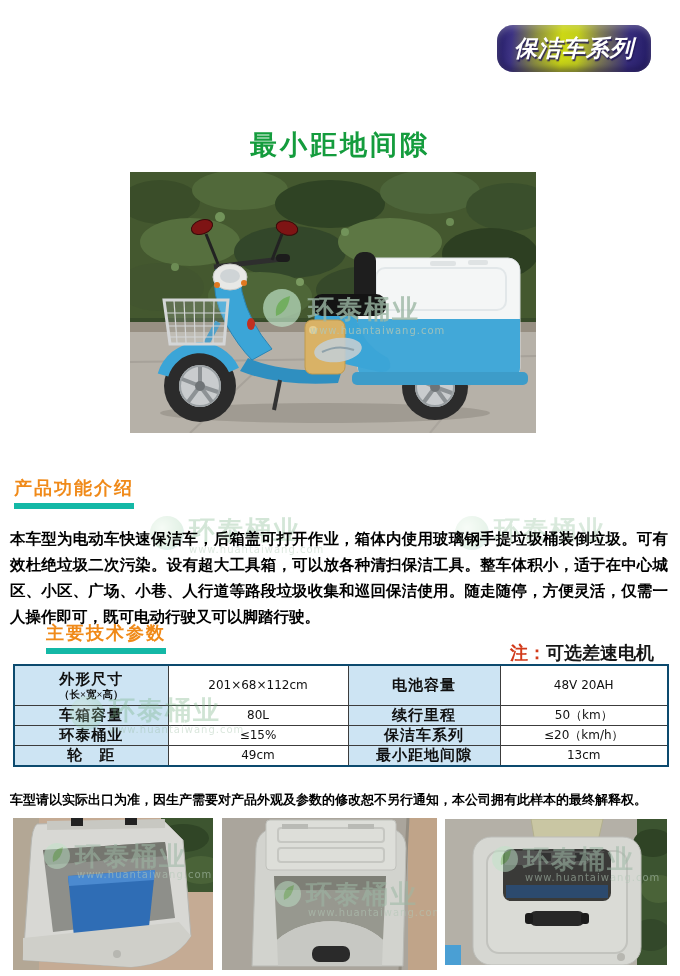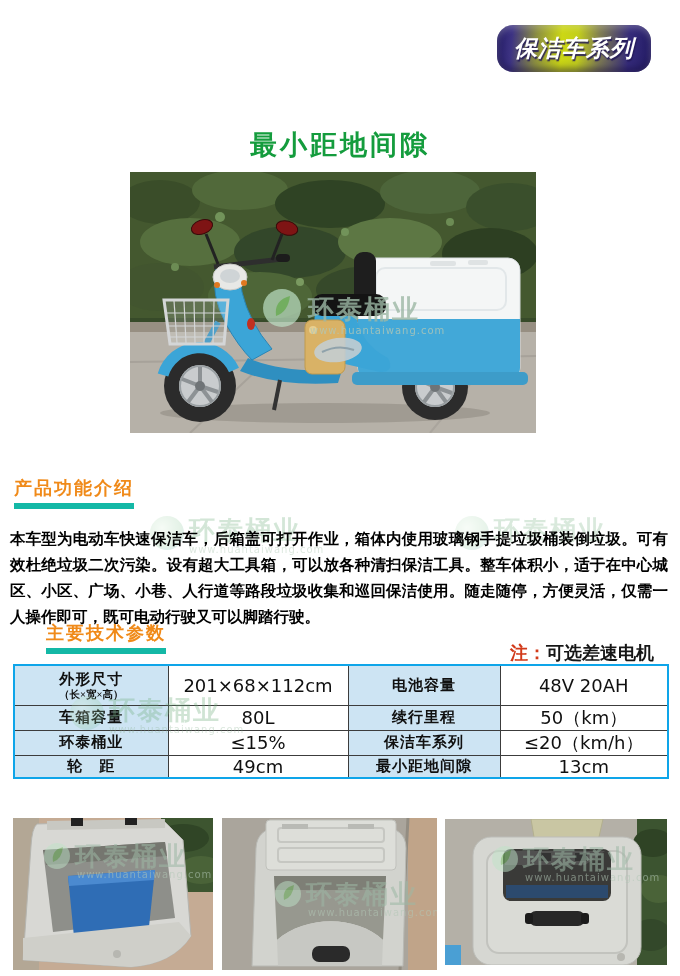--- a/index.html
+++ b/index.html
@@ -38,24 +38,24 @@
   .wm .wm-url{font-size:10px;color:#8cb394;letter-spacing:1px;}
   .wm-a{left:150px;top:516px;opacity:.30;}
   .wm-b{left:455px;top:516px;opacity:.26;}
   .wm-c{left:70px;top:696px;opacity:.32;z-index:5;}
 
   .note{position:absolute;right:26px;top:641px;font-size:18px;font-weight:700;z-index:3;}
   .note .note-prefix{color:#d23a1a;}
   .note .note-text{color:#161616;}
 
   table.specs{position:absolute;left:13px;top:664px;width:654px;border-collapse:collapse;
-    table-layout:fixed;border:2px solid #0ea5e9;z-index:2;}
+    table-layout:fixed;border:2px solid #0c4a6e;z-index:2;}
   table.specs th,table.specs td{border:1px solid #3c3c3c;text-align:center;vertical-align:middle;padding:0;}
   table.specs th{background:#cde4f3;font-size:15px;font-weight:700;color:#101010;letter-spacing:1px;}
-  table.specs td{font-size:18px;color:#101010;font-weight:500;background:#fff;}
+  table.specs td{font-size:12px;color:#101010;font-weight:500;background:#fff;}
   tr.r1{height:40px;} tr.rn{height:19px;}
   .sublabel{display:block;font-size:10.5px;font-weight:700;letter-spacing:0;line-height:11px;font-family:Liberation Serif, serif;}
 
   .disclaimer{position:absolute;left:10px;top:791px;width:664px;font-size:13px;font-weight:700;color:#000;}
 
   .photo{position:absolute;}
   .photo-1{left:13px;top:818px;width:200px;height:152px;}
   .photo-2{left:222px;top:818px;width:215px;height:152px;}
   .photo-3{left:445px;top:819px;width:222px;height:146px;}
   svg{display:block;}
@@ -253,20 +253,21 @@
     </tr>
     <tr class="rn">
       <th>轮　距</th>
       <td>49cm</td>
       <th>最小距地间隙</th>
       <td>13cm</td>
     </tr>
   </tbody>
     </table>
 
+  <div class="disclaimer">车型请以实际出口为准，因生产需要对产品外观及参数的修改恕不另行通知，本公司拥有此样本的最终解释权。</div>
 
   <div class="photo photo-1">
     <svg width="200" height="152" viewBox="0 0 200 152">
       <rect width="200" height="152" fill="#c5ab94"></rect>
       <rect x="148" width="52" height="74" fill="#3d5530"></rect>
       <ellipse cx="170" cy="20" rx="26" ry="14" fill="#304526"></ellipse>
         <ellipse cx="188" cy="52" rx="22" ry="14" fill="#4a6338"></ellipse>
       <rect x="0" y="0" width="26" height="152" fill="#b3a795"></rect>
       <path d="M24 6 L150 2 L170 22 L178 118 Q160 146 118 149 L10 142 L18 28 Q19 10 24 6 Z" fill="#d8d8d4" stroke="#b5b5b0"></path>
       <path d="M30 32 L152 24 L162 100 L40 114 Z" fill="#8e8f8a"></path>

